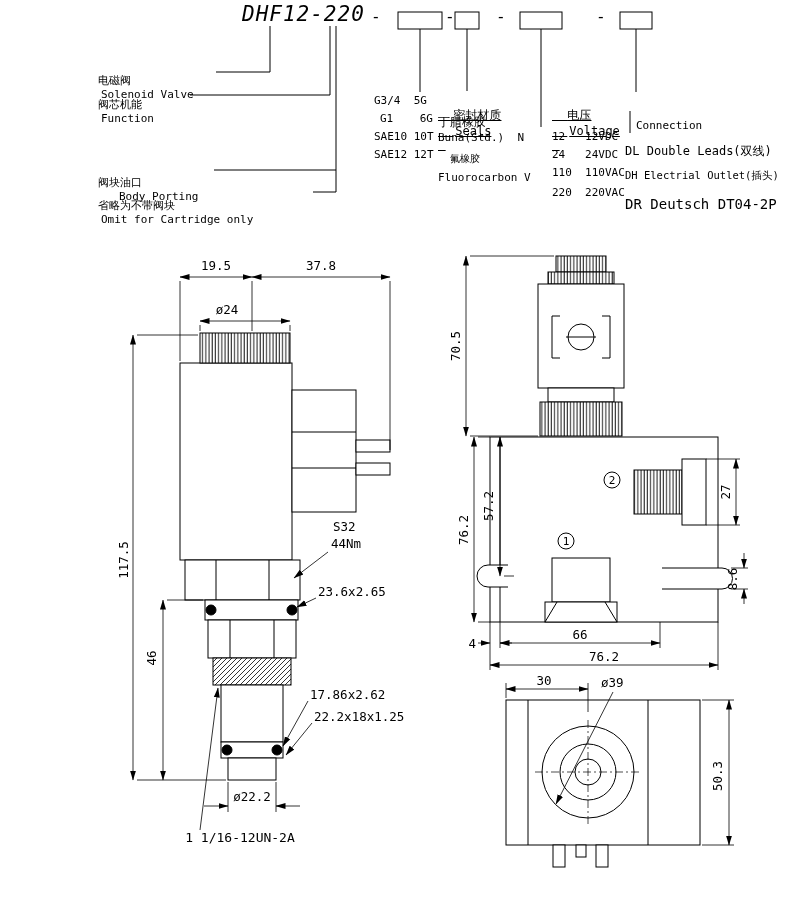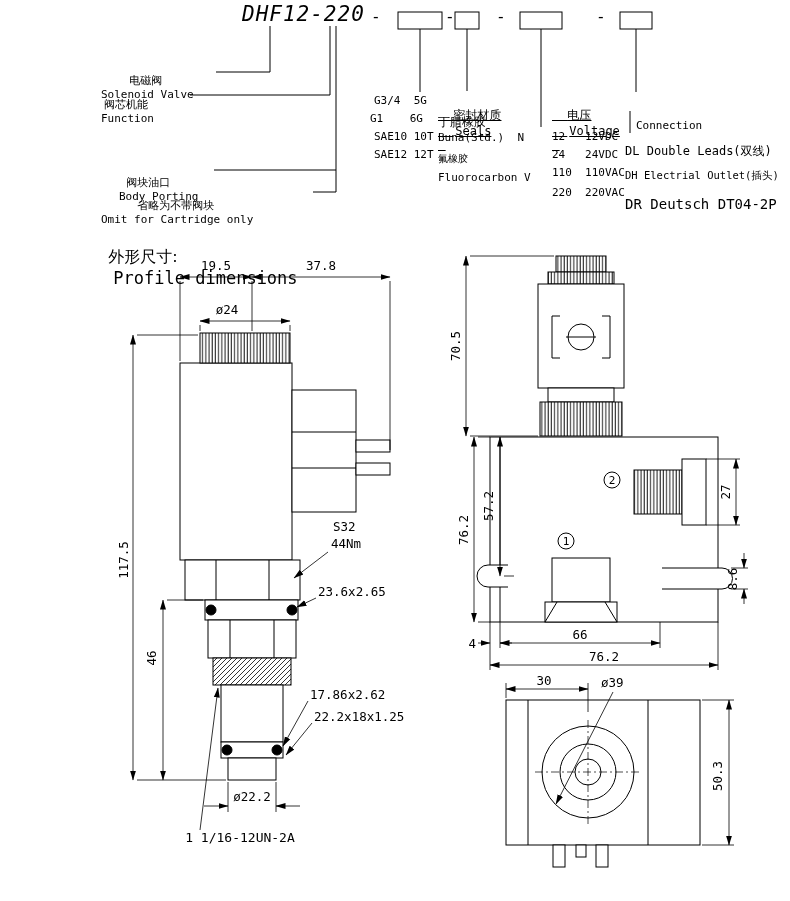--- a/index.html
+++ b/index.html
@@ -2,21 +2,21 @@
 <html><head>
 <meta charset="utf-8">
 <style>
   * { margin:0; padding:0; box-sizing:border-box; }
   html,body { background:#fff; }
   body { width:790px; height:901px; font-family:"DejaVu Sans","Liberation Sans",sans-serif; color:#000; }
   .page { position:relative; width:790px; height:901px; background:#fff; overflow:hidden; }
   .abs { position:absolute; white-space:pre; }
   .mono { font-family:"DejaVu Sans Mono",monospace; }
   .model { font-size:21px; letter-spacing:1px;font-style:italic; }
-  .lbl { font-size:11px;text-align:center; }
+  .lbl { font-size:11px; }
   .zh { font-size:11px; }
   .u { text-decoration:underline; }
   .hdr { font-size:12px;text-decoration:underline; }
   svg.draw { position:absolute; left:0; top:0; }
   svg text { font-family:"DejaVu Sans Mono",monospace; font-size:12.5px; fill:#000; stroke:none; }
   svg text.sm { font-size:11px; }
 </style>
 </head>
 <body>
 
@@ -249,45 +249,41 @@
   <div class="abs lbl" style="left:84px;top:162px">
     <span class="zh">阀块油口</span>
     <span class="mono" style="margin-left:21px">Body Porting</span>
   </div>
   <div class="abs lbl" style="left:84px;top:185px">
     <span class="zh">省略为不带阀块</span>
     <span class="mono" style="margin-left:3px">Omit for Cartridge only</span>
   </div>
 
   <div class="abs mono lbl" style="left:374px;top:94px">G3/4  5G</div>
-  <div class="abs mono lbl" style="left:370px;top:112px">G1    6G</div>
+  <div class="abs mono lbl" style="left:380px;top:112px">G1    6G</div>
   <div class="abs mono lbl" style="left:374px;top:130px">SAE10 10T</div>
   <div class="abs mono lbl" style="left:374px;top:148px">SAE12 12T</div>
 
   <div class="abs hdr" style="left:438px;top:93px">
     <span class="u">密封材质</span>
     <span class="mono" style="margin-left:2px">Seals</span>
   </div>
   <div class="abs zh" style="left:438px;top:114px;font-size:12px">丁腈橡胶</div>
   <div class="abs mono lbl" style="left:438px;top:131px">Buna(Std.)  N</div>
-  <div class="abs zh" style="left:438px;top:152px;font-size:10px">氟橡胶</div>
+  <div class="abs zh" style="left:450px;top:152px;font-size:10px">氟橡胶</div>
   <div class="abs mono lbl" style="left:438px;top:171px">Fluorocarbon V</div>
 
   <div class="abs hdr" style="left:552px;top:93px">
     <span class="u">电压</span>
     <span class="mono" style="margin-left:2px">Voltage</span>
   </div>
   <div class="abs mono lbl" style="left:552px;top:130px">12   12VDC</div>
   <div class="abs mono lbl" style="left:552px;top:148px">24   24VDC</div>
   <div class="abs mono lbl" style="left:552px;top:166px">110  110VAC</div>
   <div class="abs mono lbl" style="left:552px;top:186px">220  220VAC</div>
 
   <div class="abs mono" style="left:636px;top:119px;font-size:11px">Connection</div>
   <div class="abs mono" style="left:625px;top:143px;font-size:12px">DL Double Leads(双线)</div>
   <div class="abs mono" style="left:625px;top:169px;font-size:10.5px">DH Electrial Outlet(插头)</div>
   <div class="abs mono" style="left:625px;top:196px;font-size:14px">DR Deutsch DT04-2P</div>
 
-  <div class="abs" style="left:88px;top:228px">
-    <span style="font-size:16px">外形尺寸:</span>
-    <span class="mono" style="font-size:17px;margin-left:5px">Profile dimensions</span>
-  </div>
 
 </div>
 
 </body></html>

